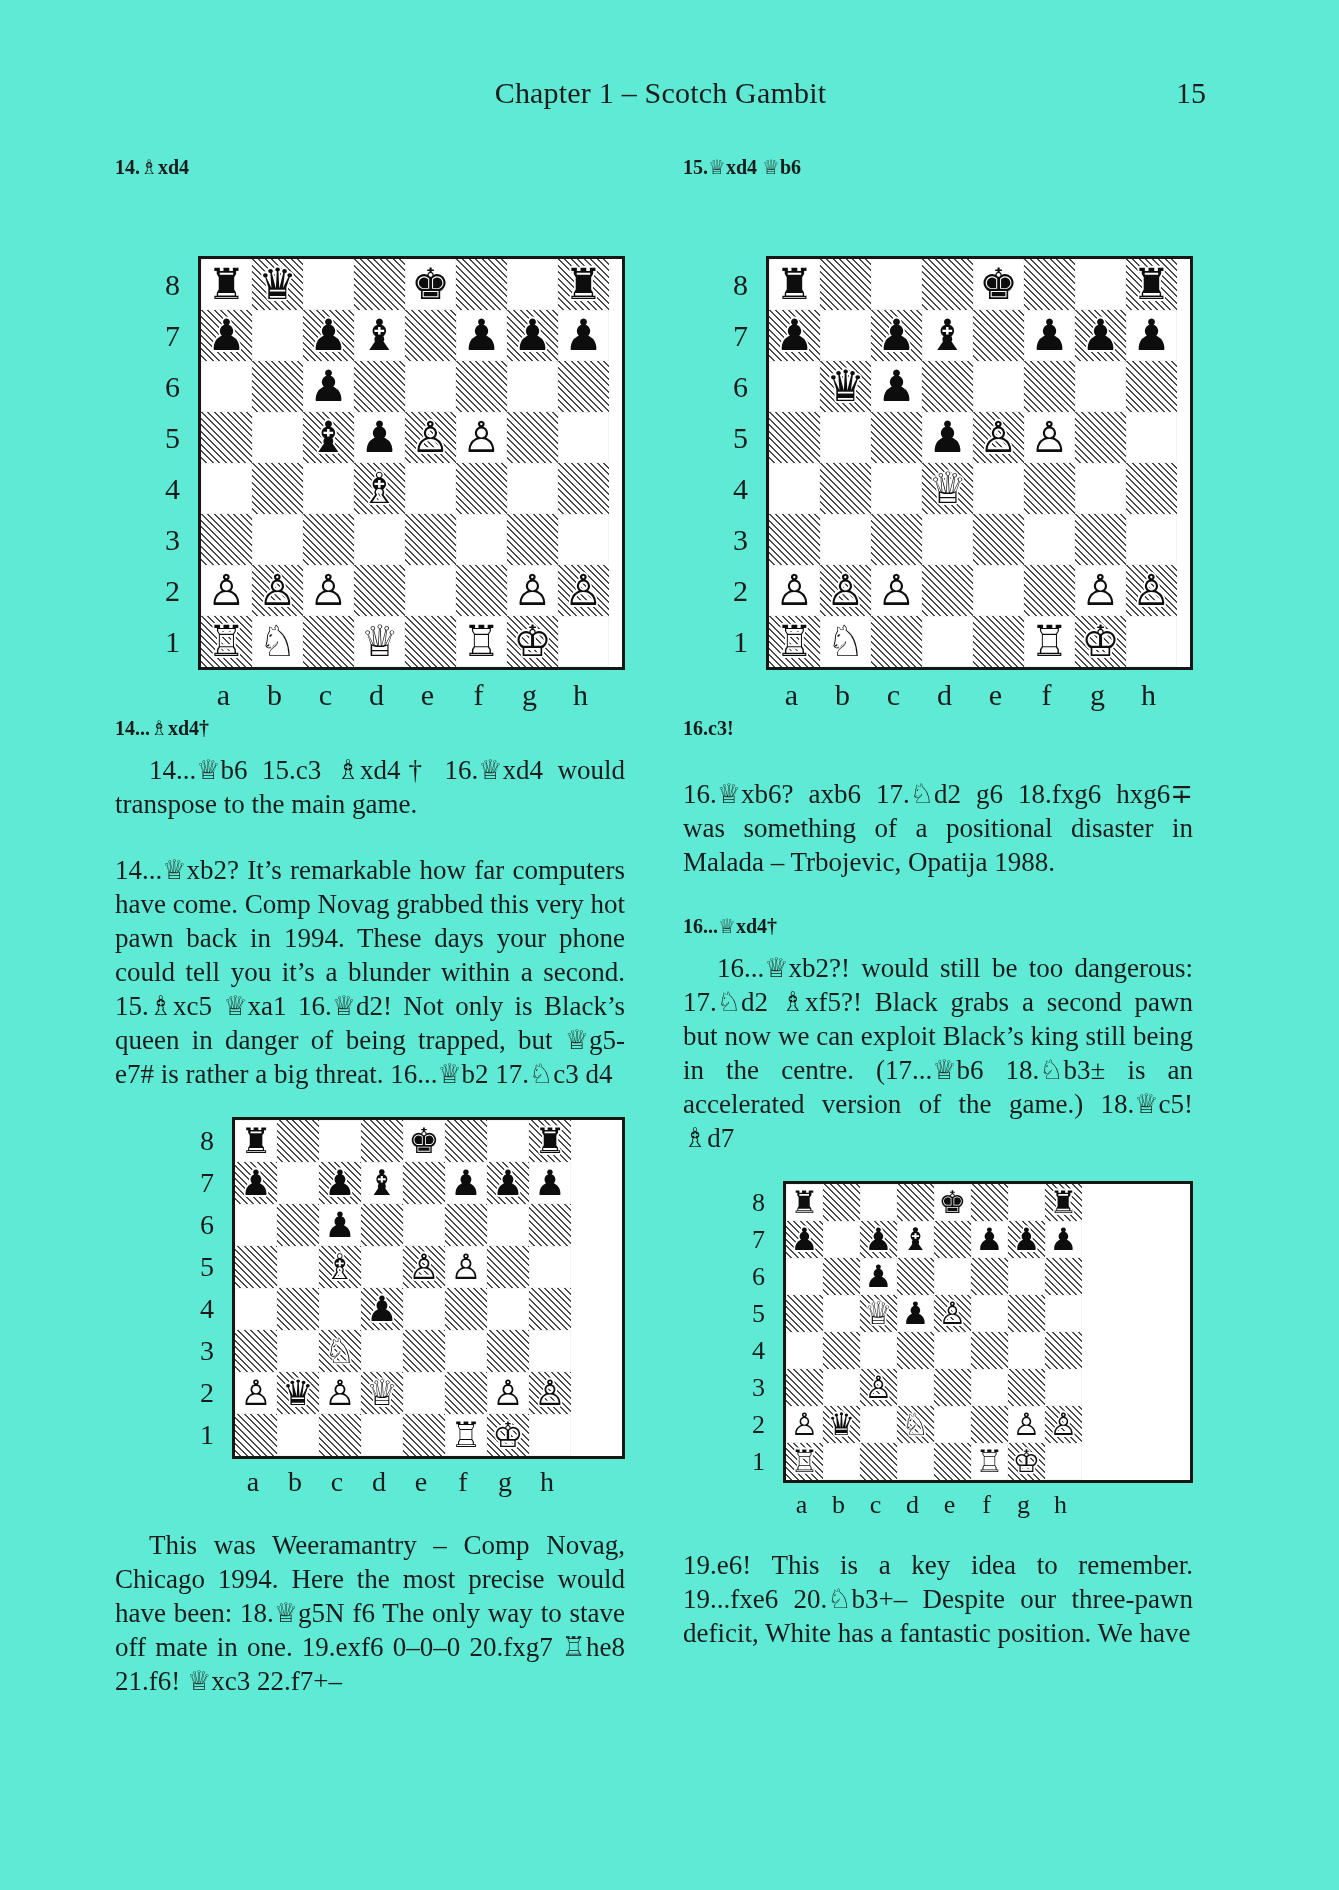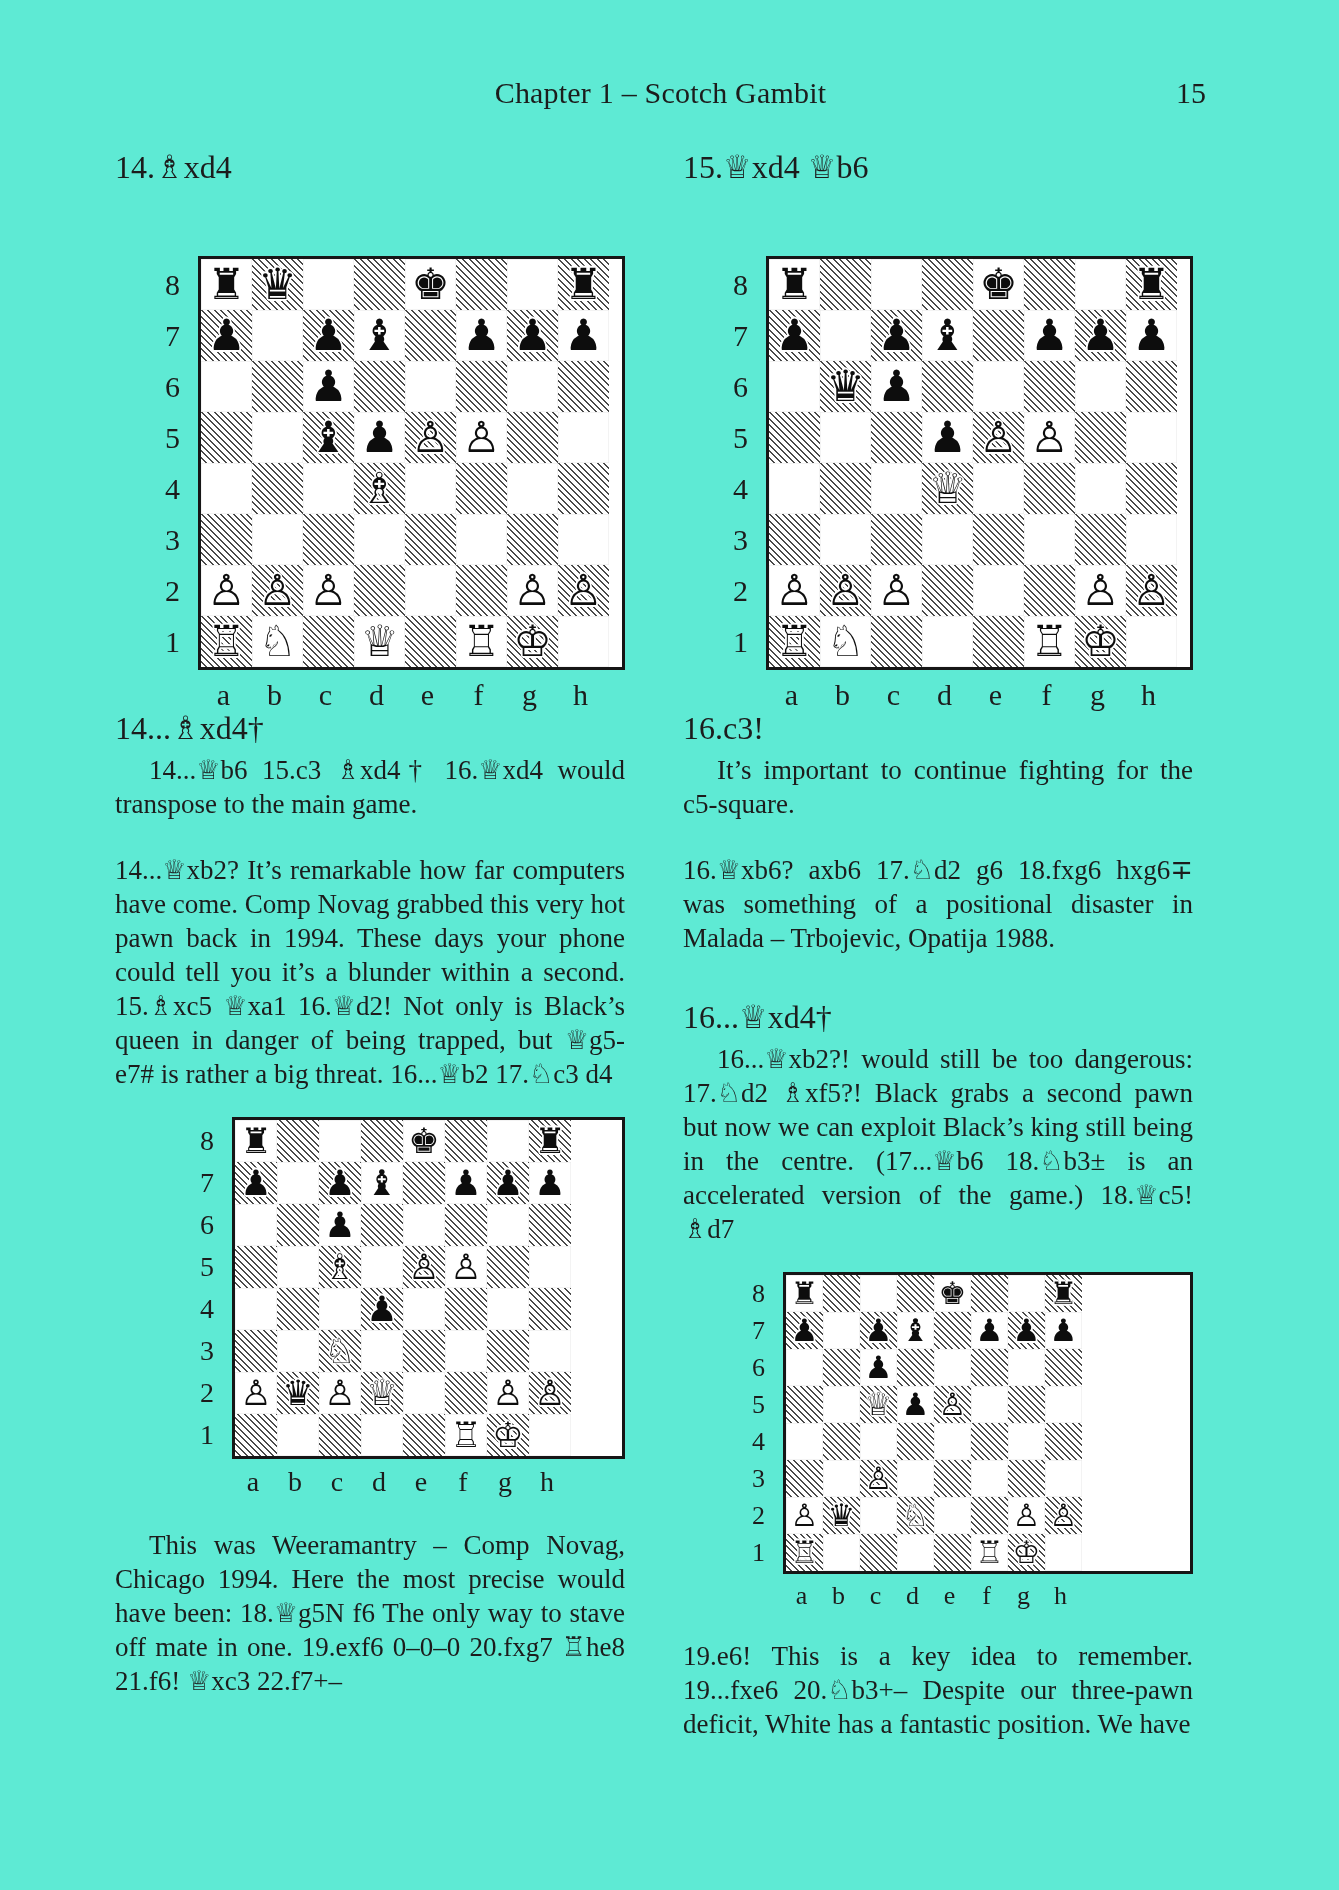--- a/index.html
+++ b/index.html
@@ -19,25 +19,25 @@
   }
   .page-header .page-number {
     position:absolute; right:0; top:0; font-size:30px;text-align:right;
   }
 
   
   .columns { position:absolute; top:140px; left:115px; display:flex; gap:58px; }
   .col { width:510px; }
 
   .move-heading {
-    font-weight:normal; font-size:32px; line-height:34px; margin:0;
+    font-weight:bold; font-size:20px; line-height:34px; margin:0;
   }
   .mh-first { margin-top:10px; }
   .mh-after-diagram { }
-  .mh-spaced { margin-top:45px; }
+  .mh-spaced { margin-top:30px; }
 
   .para {
     font-size:27px; line-height:34px; text-align:justify; margin:0;
   }
   .p-tight { margin-top:8px; }
   .p-spaced { margin-top:32px; }
   .p-after-diagram { margin-top:30px; }
   .p-after-diagram-sm { margin-top:28px; }
   .indent { text-indent:34px; }
 
@@ -531,21 +531,20 @@
             <div>d</div>
             <div>e</div>
             <div>f</div>
             <div>g</div>
             <div>h</div>
           </div>
       </div>
 
       <p class="move-heading mh-after-diagram">16.c3!</p>
 
-      <p class="para indent p-tight">It’s important to continue fighting for the c5-square.</p>
 
       <p class="para p-spaced">16.♕xb6? axb6 17.♘d2 g6 18.fxg6 hxg6∓ was something of a positional disaster in Malada – Trbojevic, Opatija 1988.</p>
 
       <p class="move-heading mh-spaced">16...♕xd4†</p>
 
       <p class="para indent p-tight">16...♕xb2?! would still be too dangerous: 17.♘d2 ♗xf5?! Black grabs a second pawn but now we can exploit Black’s king still being in the centre. (17...♕b6 18.♘b3± is an accelerated version of the game.) 18.♕c5! ♗d7</p>
 
       <div class="diagram size-37 dia-d4">
         <div class="dia-grid">
           <div class="rank-labels">

